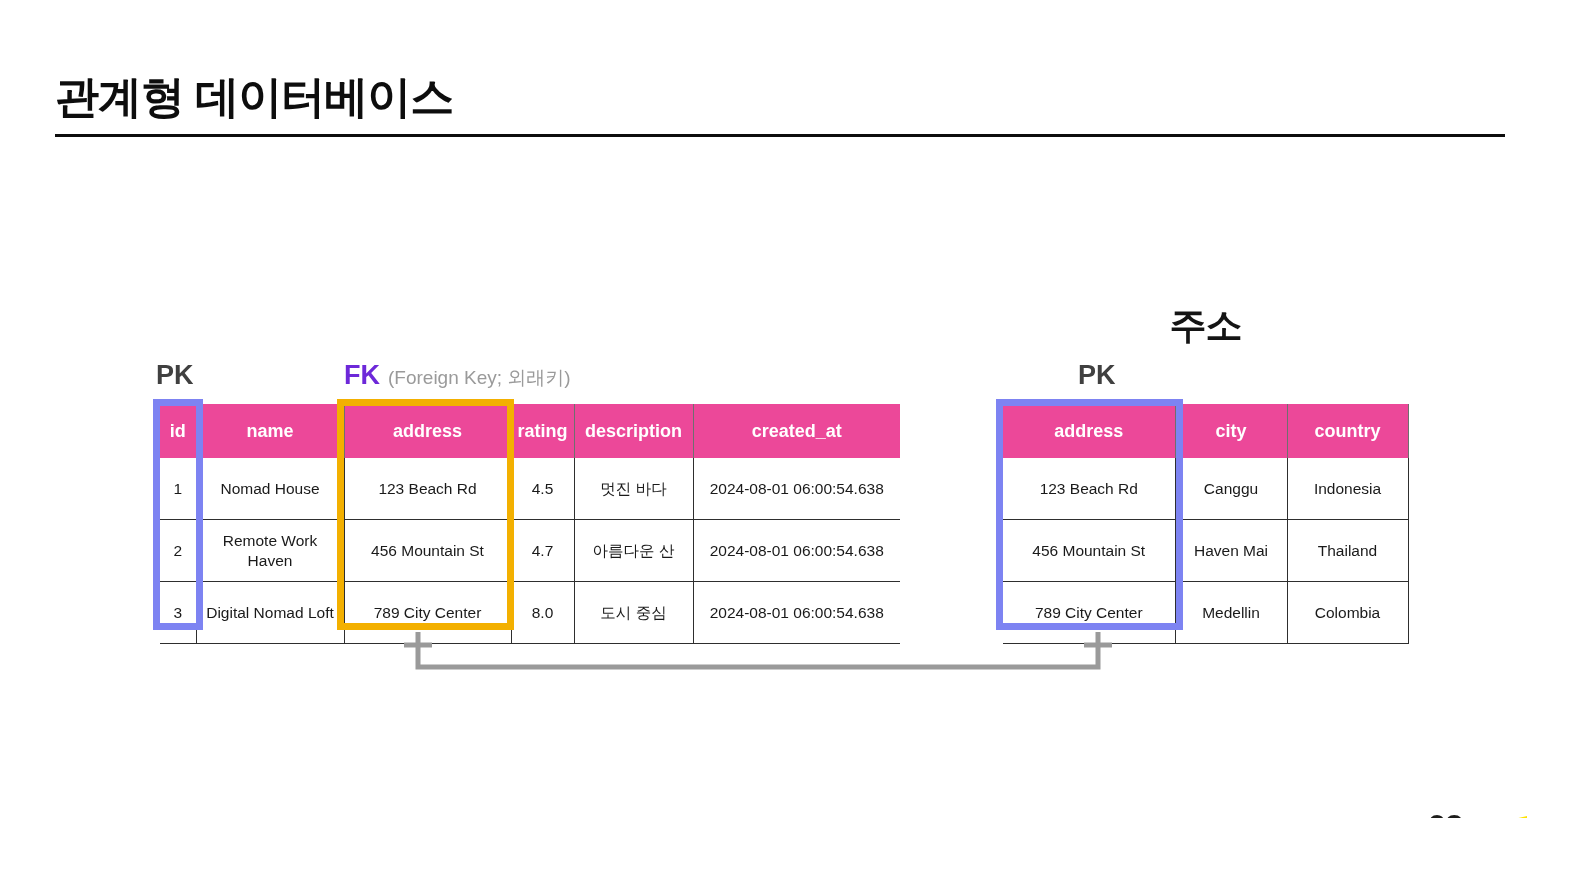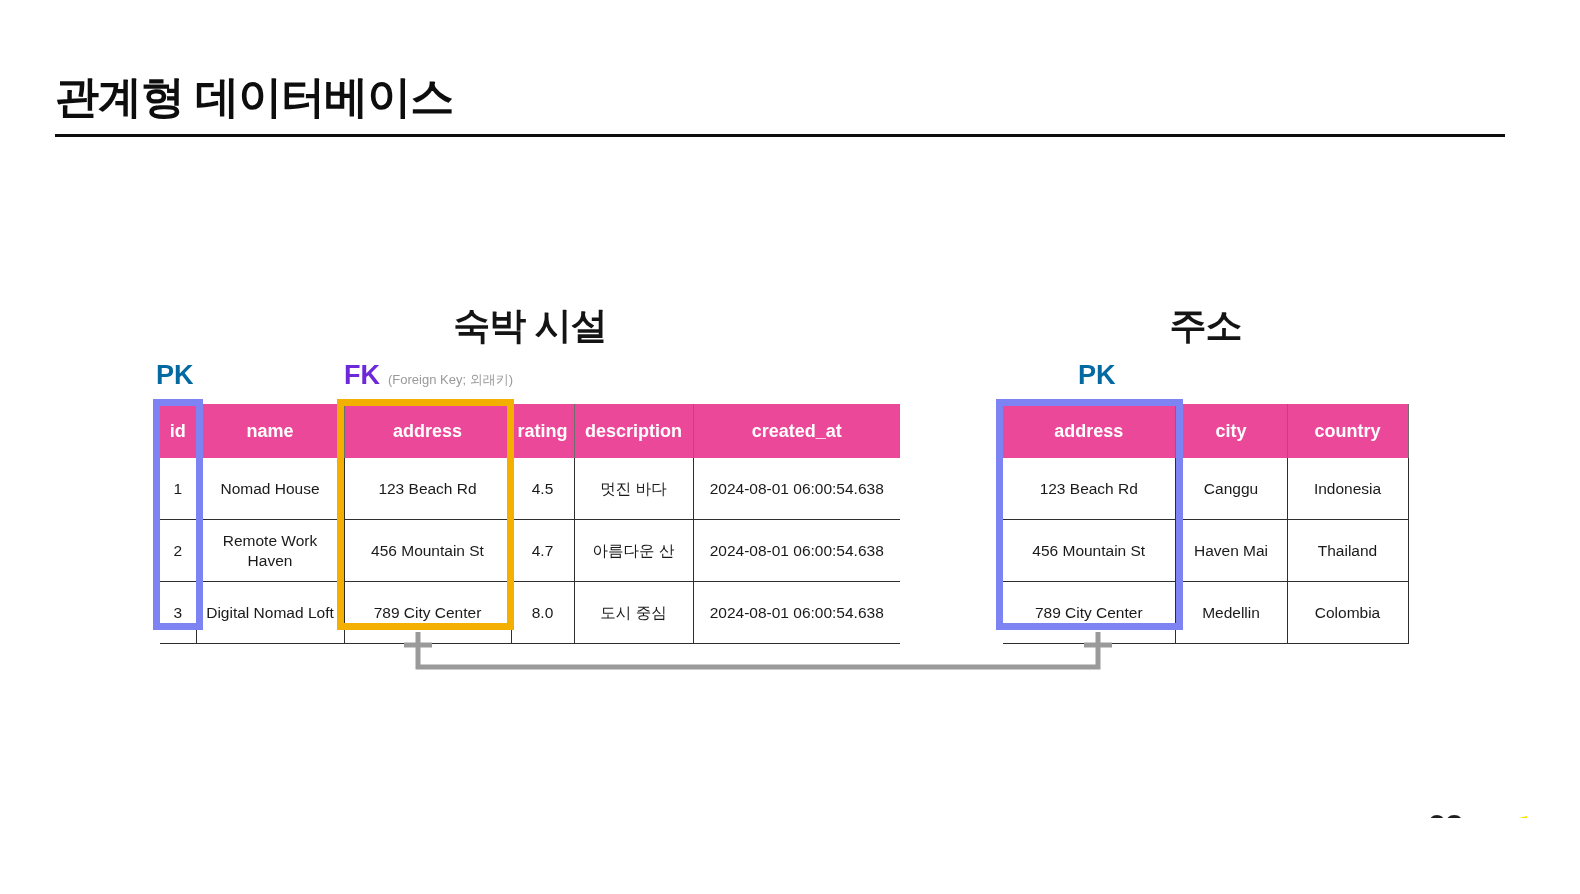--- a/index.html
+++ b/index.html
@@ -16,26 +16,26 @@
     position:absolute; left:55px; top:134px; width:1450px; height:3px; background:#0d0d0d;
   }
   .table-title {
     position:absolute; top:301px; font-size:37px; font-weight:800; color:#141414;
     text-align:center; letter-spacing:-1px;
   }
   .tt-left { left:160px; width:740px; }
   .tt-right { left:1003px; width:405px; }
 
   .key-label { position:absolute; top:360px; font-size:27px; font-weight:800; white-space:nowrap; }
-  .pk-color { color:#0369a1;text-align:center; }
+  .pk-color { color:#404040;text-align:center; }
   .fk-color { color:#6d28d9; }
   .kl-left { left:156px; }
   .kl-fk { left:344px; }
   .kl-right { left:1078px; }
-  .fk-note { font-size:13px; font-weight:400; color:#9a9a9a; letter-spacing:0; margin-left:8px; }
+  .fk-note { font-size:19px; font-weight:400; color:#9a9a9a; letter-spacing:0; margin-left:8px; }
 
   table.dbtable { position:absolute; border-collapse:collapse; table-layout:fixed; }
   #left-table { left:160px; top:404px; }
   #right-table { left:1003px; top:404px; }
   .dbtable th {
     background:#ec4899; color:#ffffff; font-size:18px; font-weight:700;
     height:54px; text-align:center; vertical-align:middle; padding:0 2px;
     border-right:1px solid #6f6f6f;
   }
   .dbtable td {
@@ -60,21 +60,20 @@
   .logo-wedge { margin-left:4px; margin-bottom:3px; }
 </style>
 </head>
 <body>
 
 <div class="slide">
 
   <div class="page-title">관계형 데이터베이스</div>
   <div class="title-underline"></div>
 
-  <div class="table-title tt-left">숙박 시설</div>
   <div class="table-title tt-right">주소</div>
 
   <div class="key-label pk-color kl-left">PK</div>
   <div class="key-label kl-fk"><span class="fk-color">FK</span><span class="fk-note">(Foreign Key; 외래키)</span></div>
   <div class="key-label pk-color kl-right">PK</div>
 
   <table class="dbtable" id="left-table">
     <colgroup>
       <col style="width:36px">
         <col style="width:148px">

